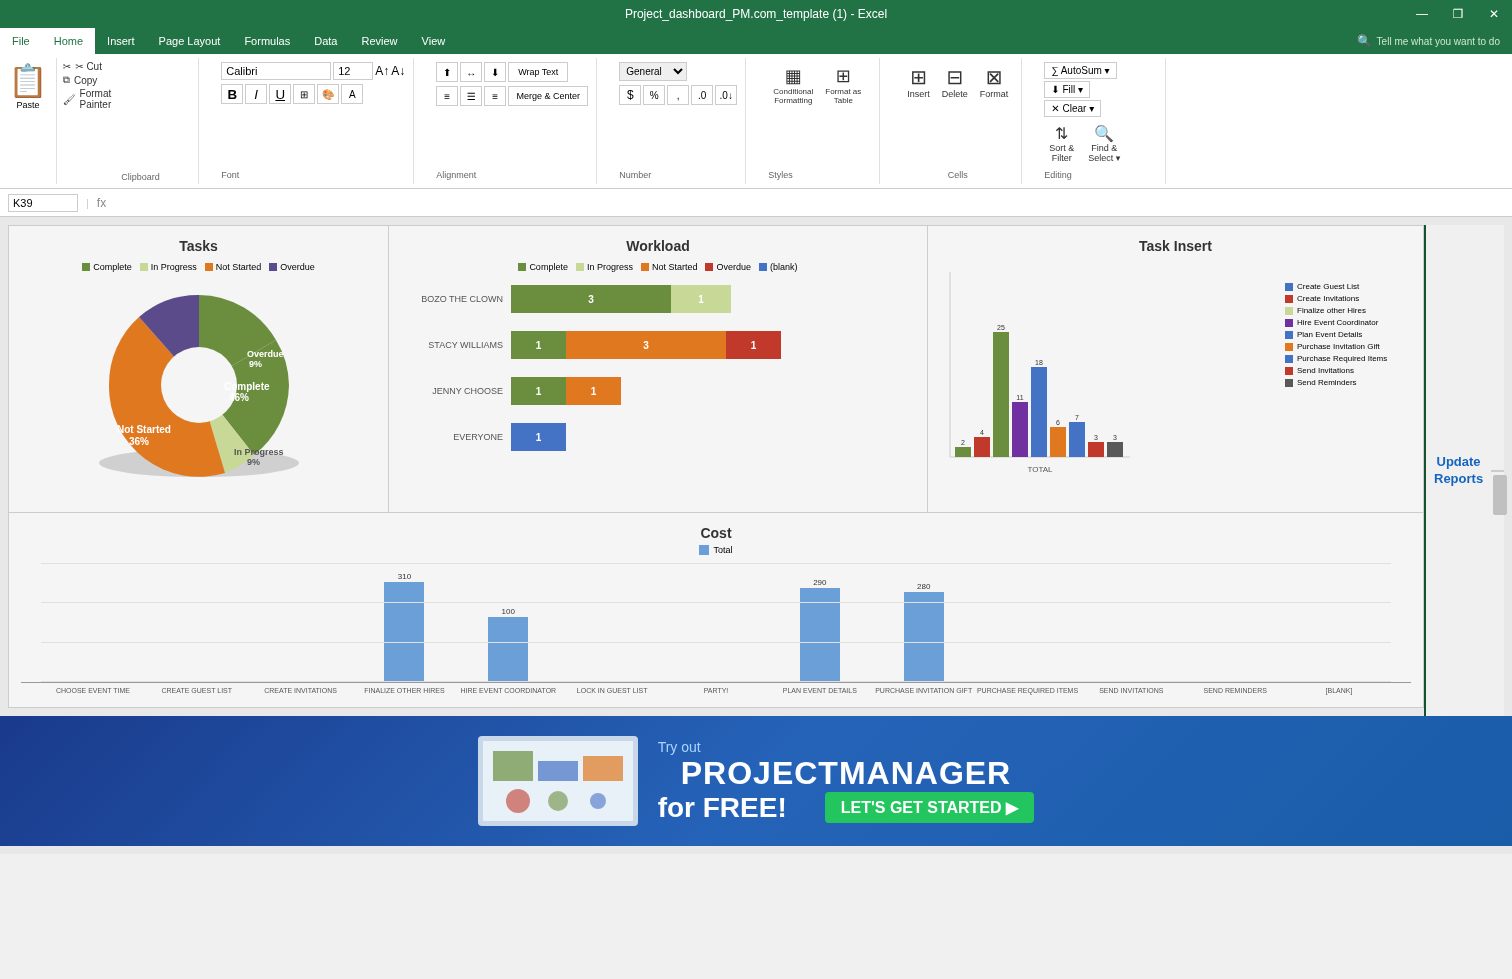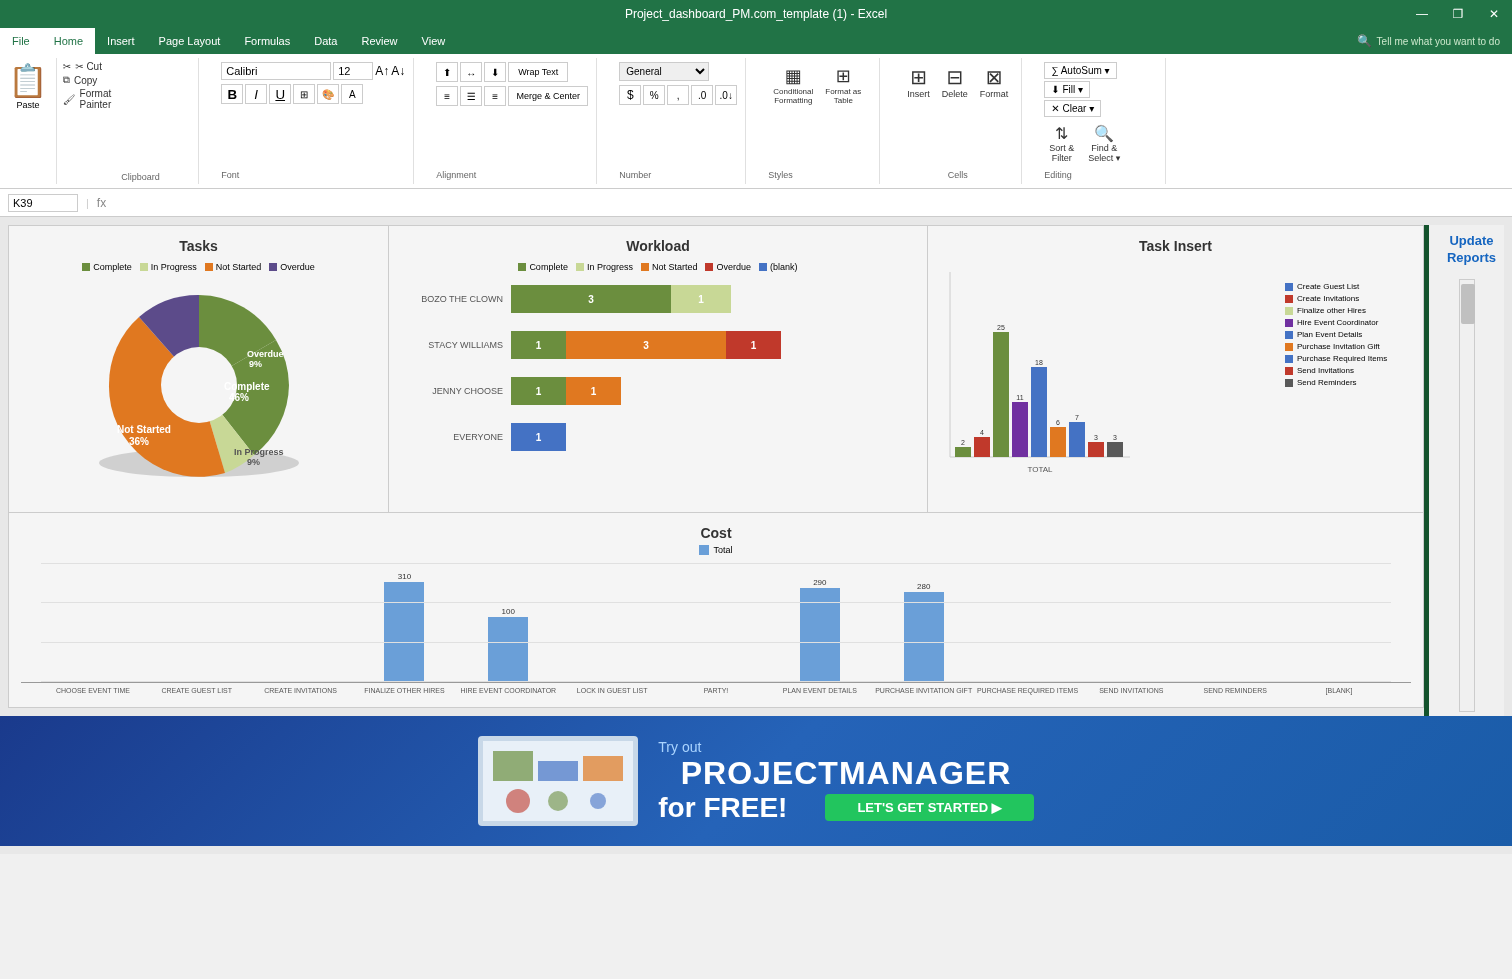--- a/index.html
+++ b/index.html
@@ -227,23 +227,23 @@
     }
     .banner-text { color: white; }
     .banner-try { font-size: 14px; color: #aad4ff; }
     .banner-brand { font-size: 32px; font-weight: bold; letter-spacing: 1px; text-align: center; }
     .banner-brand span { color: white; }
     .banner-brand strong { color: white; font-weight: 900; }
     .banner-free { font-size: 28px; font-weight: bold; color: white; }
     .banner-cta {
       background: #22c55e;
       color: white;
-      padding: 6px 32px;
+      padding: 6px 16px;
       border-radius: 4px;
-      font-size: 13px;
+      font-size: 16px;
       font-weight: bold;
       display: flex;
       align-items: center;
       gap: 4px;
       margin-left: 26px;
     }
 
     .charts-with-scroll { display: flex; }
     .charts-main { flex: 1; }
 
@@ -411,21 +411,21 @@
     <div class="ribbon-row" style="margin-top:4px;">
       <button style="border:1px solid #ccc;background:white;width:22px;height:20px;cursor:pointer;font-size:10px;">≡</button>
       <button style="border:1px solid #ccc;background:white;width:22px;height:20px;cursor:pointer;font-size:10px;">☰</button>
       <button style="border:1px solid #ccc;background:white;width:22px;height:20px;cursor:pointer;font-size:10px;">≡</button>
       <button style="border:1px solid #ccc;background:white;width:80px;height:20px;cursor:pointer;font-size:9px;">Merge &amp; Center</button>
     </div>
     <div class="ribbon-group-label">Alignment</div>
   </div>
 
   <div class="ribbon-group" style="min-width:100px;align-items:flex-start;">
-    <select style="border:1px solid #ccc;padding:2px;font-size:10px;width:90px;">
+    <select style="border:1px solid #ccc;padding:2px;font-size:10px;width:68px;">
       <option>General</option>
     </select>
     <div class="ribbon-row" style="margin-top:4px;">
       <button style="border:1px solid #ccc;background:white;width:22px;height:20px;cursor:pointer;font-size:12px;">$</button>
       <button style="border:1px solid #ccc;background:white;width:22px;height:20px;cursor:pointer;font-size:10px;">%</button>
       <button style="border:1px solid #ccc;background:white;width:22px;height:20px;cursor:pointer;font-size:10px;">,</button>
       <button style="border:1px solid #ccc;background:white;width:22px;height:20px;cursor:pointer;font-size:10px;">.0</button>
       <button style="border:1px solid #ccc;background:white;width:22px;height:20px;cursor:pointer;font-size:10px;">.0↓</button>
     </div>
     <div class="ribbon-group-label">Number</div>
@@ -782,21 +782,21 @@
             <div class="cost-label">PURCHASE INVITATION GIFT</div>
             <div class="cost-label">PURCHASE REQUIRED ITEMS</div>
             <div class="cost-label">SEND INVITATIONS</div>
             <div class="cost-label">SEND REMINDERS</div>
             <div class="cost-label">[BLANK]</div>
           </div>
         </div>
       </div>
     </div>
 
-    <div style="width:80px;background:#f0f0f0;border-left:5px solid #14532d;display:flex;flex-direction:column;align-items:flex-end;">
+    <div style="width:80px;background:#f0f0f0;border-left:2px solid #14532d;display:flex;flex-direction:row;align-items:center;">
       <button class="update-btn">Update<br>Reports</button>
       <div style="flex:1;width:16px;background:#f0f0f0;border:1px solid #ccc;margin:4px auto;position:relative;">
         <div style="width:14px;height:40px;background:#c0c0c0;border-radius:2px;position:absolute;top:4px;left:1px;"></div>
       </div>
     </div>
   </div>
 
   <div class="banner">
     <div style="background:#c8d8e8;width:160px;height:90px;border-radius:4px;display:flex;align-items:center;justify-content:center;overflow:hidden;">
 

